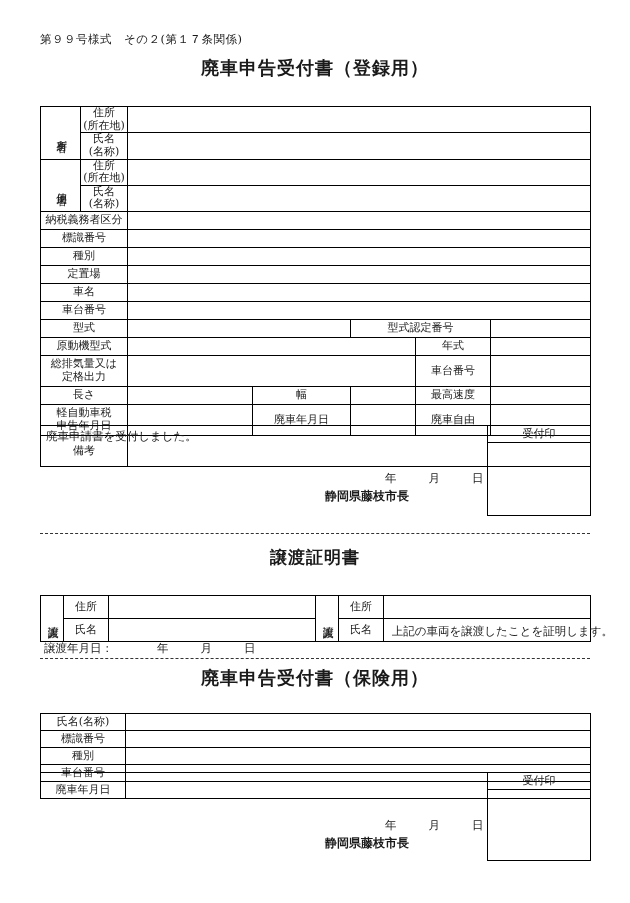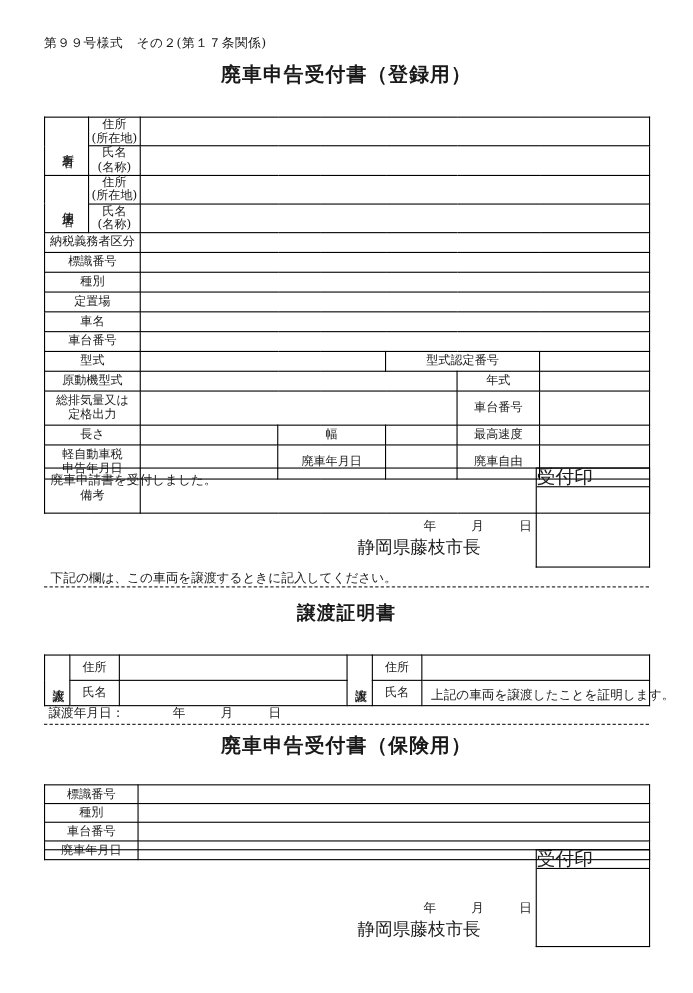--- a/index.html
+++ b/index.html
@@ -113,37 +113,37 @@
     left: 345px;
     top: 46px;
     font-size: 11.5px;
     letter-spacing: 3px;
     white-space: nowrap;
   }
   .rcpt-mayor {
     position: absolute;
     left: 285px;
     top: 63px;
-    font-size: 16px;
-    font-weight: normal;
+    font-size: 12px;
+    font-weight: bold;
     white-space: nowrap;
   }
   .stamp-box {
     position: absolute;
     left: 447px;
     top: 0px;
     width: 102px;
     border: 1px solid #000000;
     border-top: none;
   }
   .stamp-head {
     height: 16px;
     line-height: 16px;
-    text-align: left;
-    font-size: 17px;
+    text-align: center;
+    font-size: 11px;
     border-bottom: 1px solid #000000;
     border-top: 1px solid #000000;
   }
   .stamp-body { height: 72px; }
 
   
   .dashed {
     position: absolute;
     left: 40px;
     width: 550px;
@@ -330,21 +330,20 @@
     <div class="rcpt-line"></div>
     <div class="rcpt-text">廃車申請書を受付しました。</div>
     <div class="rcpt-date">年　　月　　日</div>
     <div class="rcpt-mayor">静岡県藤枝市長</div>
     <div class="stamp-box">
       <div class="stamp-head">受付印</div>
       <div class="stamp-body"></div>
     </div>
   </div>
 
-  <div class="note-line" id="note-transfer">下記の欄は、この車両を譲渡するときに記入してください。</div>
   <div class="dashed" id="dashed-1"></div>
 
   <div class="doc-title" id="title-transfer">譲渡証明書</div>
 
   <table class="form" id="transfer-table">
     <colgroup>
       <col style="width:23px">
       <col style="width:45px">
       <col style="width:207px">
       <col style="width:23px">
@@ -378,20 +377,24 @@
 
   <div class="doc-title" id="title-insurance">廃車申告受付書（保険用）</div>
 
   <table class="form" id="insurance-table">
     <colgroup>
       <col style="width:85px">
       <col style="width:465px">
     </colgroup>
     <tbody>
       <tr>
+        <td class="lbl">氏名(名称)</td>
+        <td class="val"></td>
+      </tr>
+      <tr>
         <td class="lbl">標識番号</td>
         <td class="val"></td>
       </tr>
       <tr>
         <td class="lbl">種別</td>
         <td class="val"></td>
       </tr>
       <tr>
         <td class="lbl">車台番号</td>
         <td class="val"></td>

